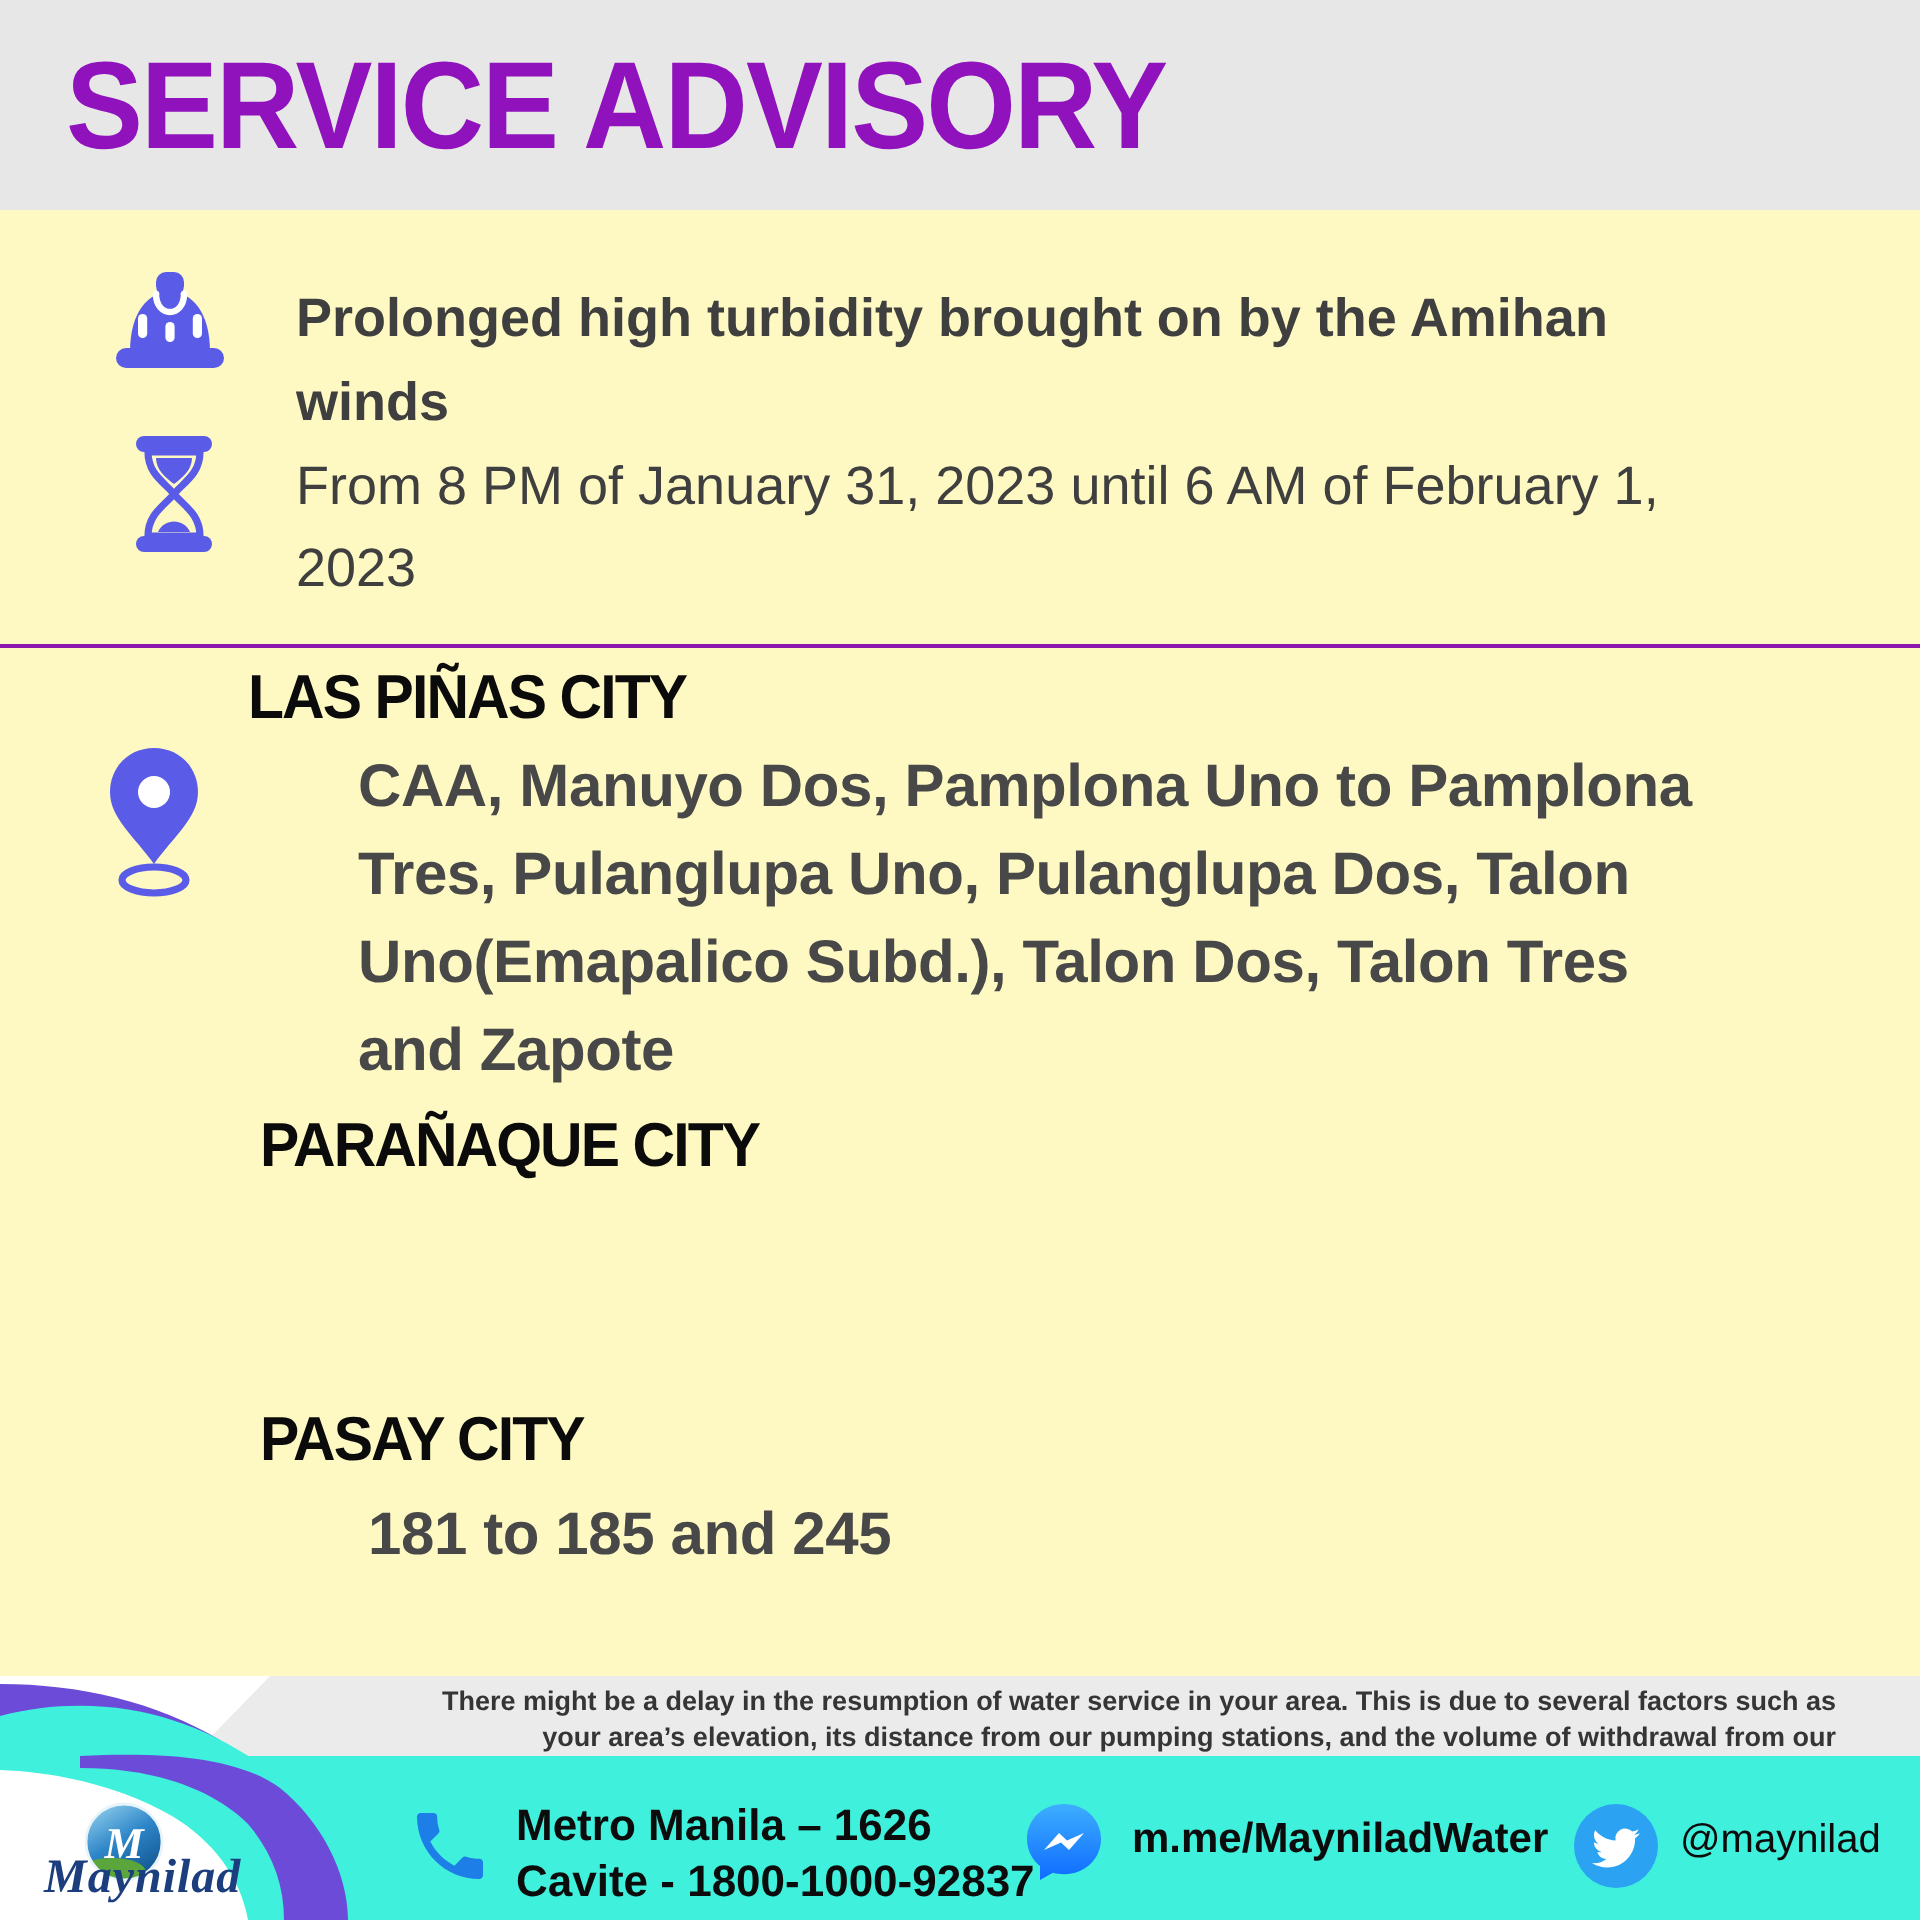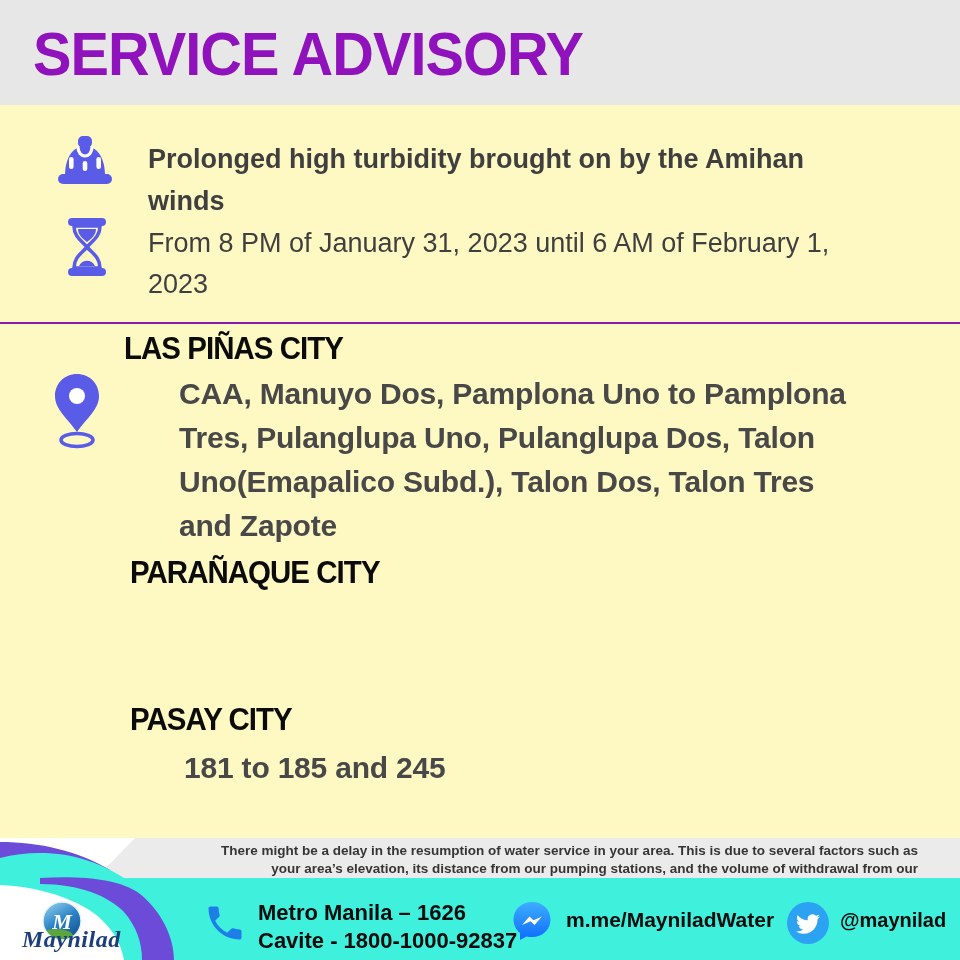--- a/index.html
+++ b/index.html
@@ -66,21 +66,21 @@
   .phone-text{
     position:absolute;left:258px;top:899px;
     font-size:22px;line-height:28px;font-weight:800;color:#0c0c0c;
   }
   .messenger-text{
     position:absolute;left:566px;top:908px;
     font-size:21px;font-weight:800;color:#0c0c0c;
   }
   .twitter-text{
     position:absolute;left:840px;top:909px;
-    font-size:20px;font-weight:700;color:#0c0c0c;
+    font-size:20px;font-weight:400;color:#0c0c0c;
   }
 </style>
 </head>
 <body>
 
 <div class="poster">
 
   <div class="header-band">
     <div class="title" data-bind="header.title">SERVICE ADVISORY</div>
   </div>

